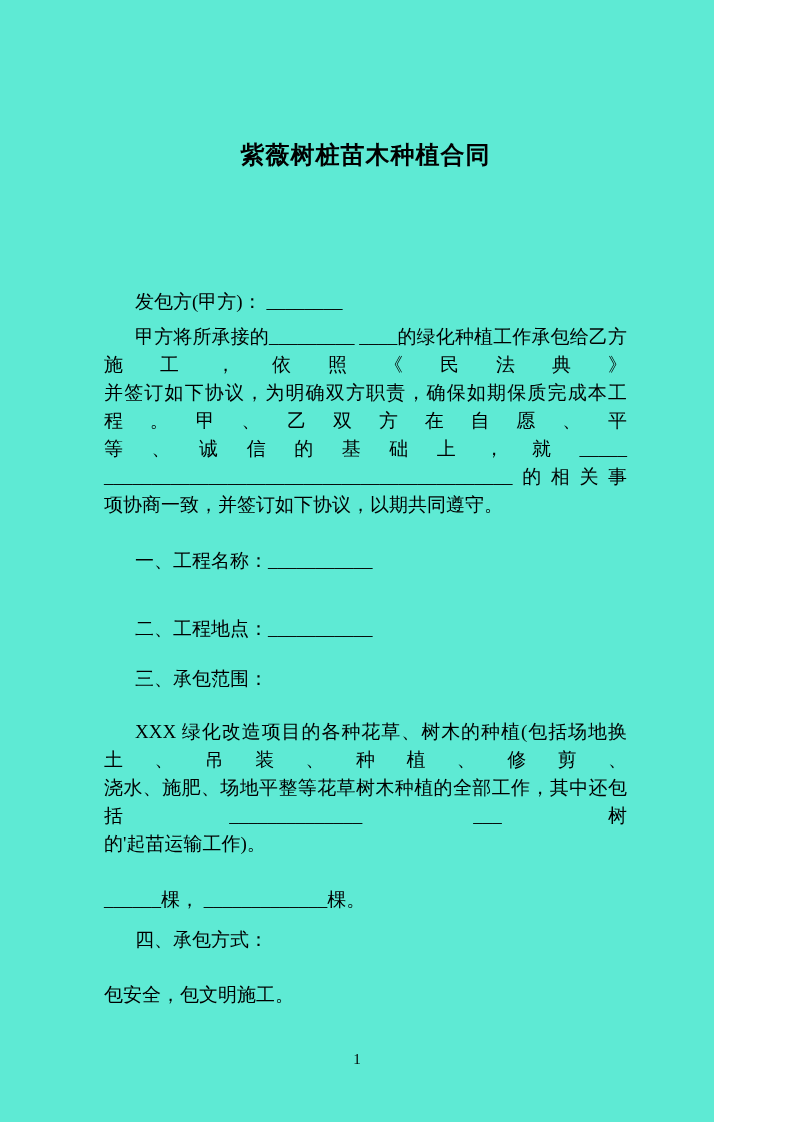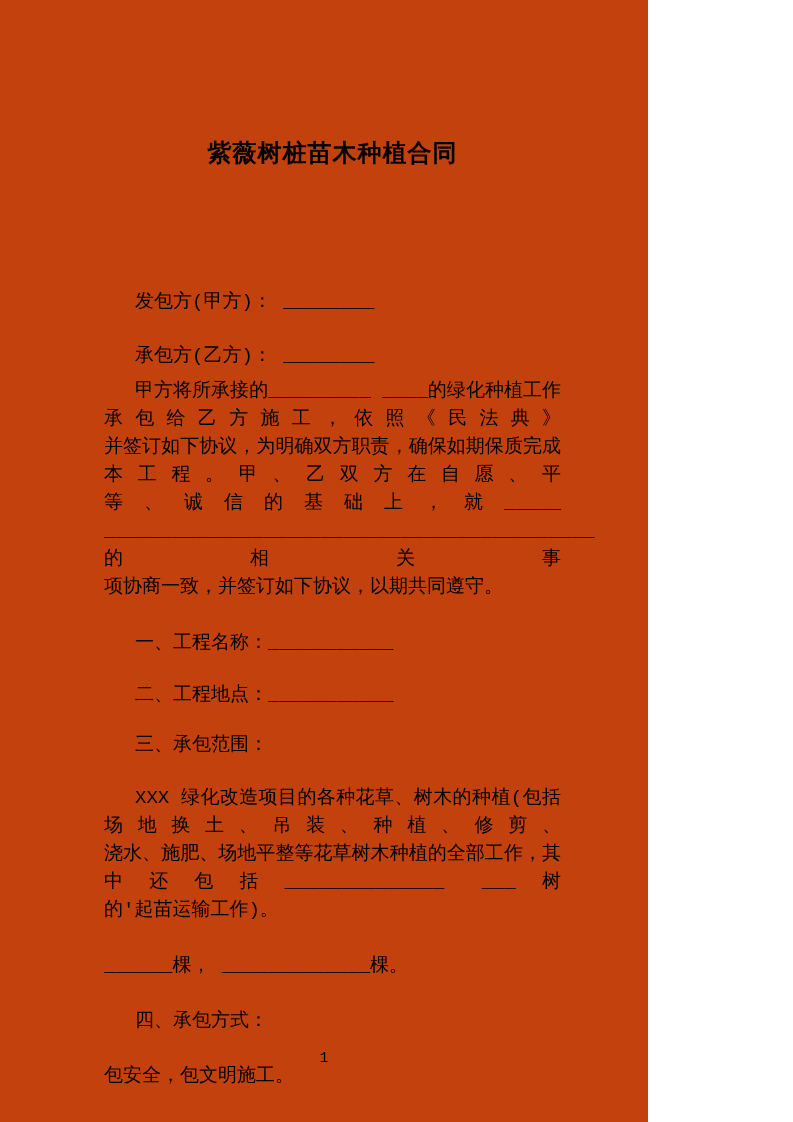--- a/index.html
+++ b/index.html
@@ -1,22 +1,22 @@
 <!DOCTYPE html>
 <html><head>
 <meta charset="utf-8">
 <style>
   html, body { margin: 0; padding: 0; background: #ffffff; }
   .page {
     position: relative;
-    width: 648px;
+    width: 714px;
     height: 1122px;
-    background: #c2410c;
+    background: #5eead4;
     color: #000000;
-    font-family: Liberation Mono, monospace;
+    font-family: Liberation Serif, serif;
     overflow: hidden;
     box-sizing: border-box;
   }
   .content {
     padding-left: 104px;
     padding-right: 87px;
   }
   .title {
     margin: 0;
     padding-top: 140px;
@@ -49,46 +49,45 @@
 </head>
 <body>
 
 <div class="page">
   <div class="content">
 
     <h1 class="title">紫薇树桩苗木种植合同</h1>
 
     <p class="ln ln-last ind blk" style="margin-top:118px">发包方(甲方)： ________</p>
 
-    <p class="ln ln-last ind blk" style="margin-top:26px">承包方(乙方)： ________</p>
 
     <div class="blk" style="margin-top:7px">
       <p class="ln ind">甲方将所承接的_________ ____的绿化种植工作承包给乙方施工，依照《民法典》</p>
       <p class="ln">并签订如下协议，为明确双方职责，确保如期保质完成本工程。甲、乙双方在自愿、平</p>
       <p class="ln">等、诚信的基础上，就_____ ___________________________________________的相关事</p>
       <p class="ln ln-last">项协商一致，并签订如下协议，以期共同遵守。</p>
     </div>
 
     <p class="ln ln-last ind blk" style="margin-top:28px">一、工程名称：___________</p>
 
-    <p class="ln ln-last ind blk" style="margin-top:24px">二、工程地点：___________</p>
+    <p class="ln ln-last ind blk" style="margin-top:40px">二、工程地点：___________</p>
 
     <p class="ln ln-last ind blk" style="margin-top:22px">三、承包范围：</p>
 
     <div class="blk" style="margin-top:25px">
       <p class="ln ind">XXX 绿化改造项目的各种花草、树木的种植(包括场地换土、吊装、种植、修剪、</p>
       <p class="ln">浇水、施肥、场地平整等花草树木种植的全部工作，其中还包括______________ ___树</p>
       <p class="ln ln-last">的'起苗运输工作)。</p>
     </div>
 
     <div class="blk" style="margin-top:28px">
       <p class="ln ln-last">______棵， _____________棵。</p>
     </div>
 
-    <p class="ln ln-last ind blk" style="margin-top:27px">四、承包方式：</p>
+    <p class="ln ln-last ind blk" style="margin-top:12px">四、承包方式：</p>
 
     <div class="blk" style="margin-top:27px">
       <p class="ln ln-last">包安全，包文明施工。</p>
     </div>
 
   </div>
 
   <div class="footer">
     <span>1</span>
   </div>

